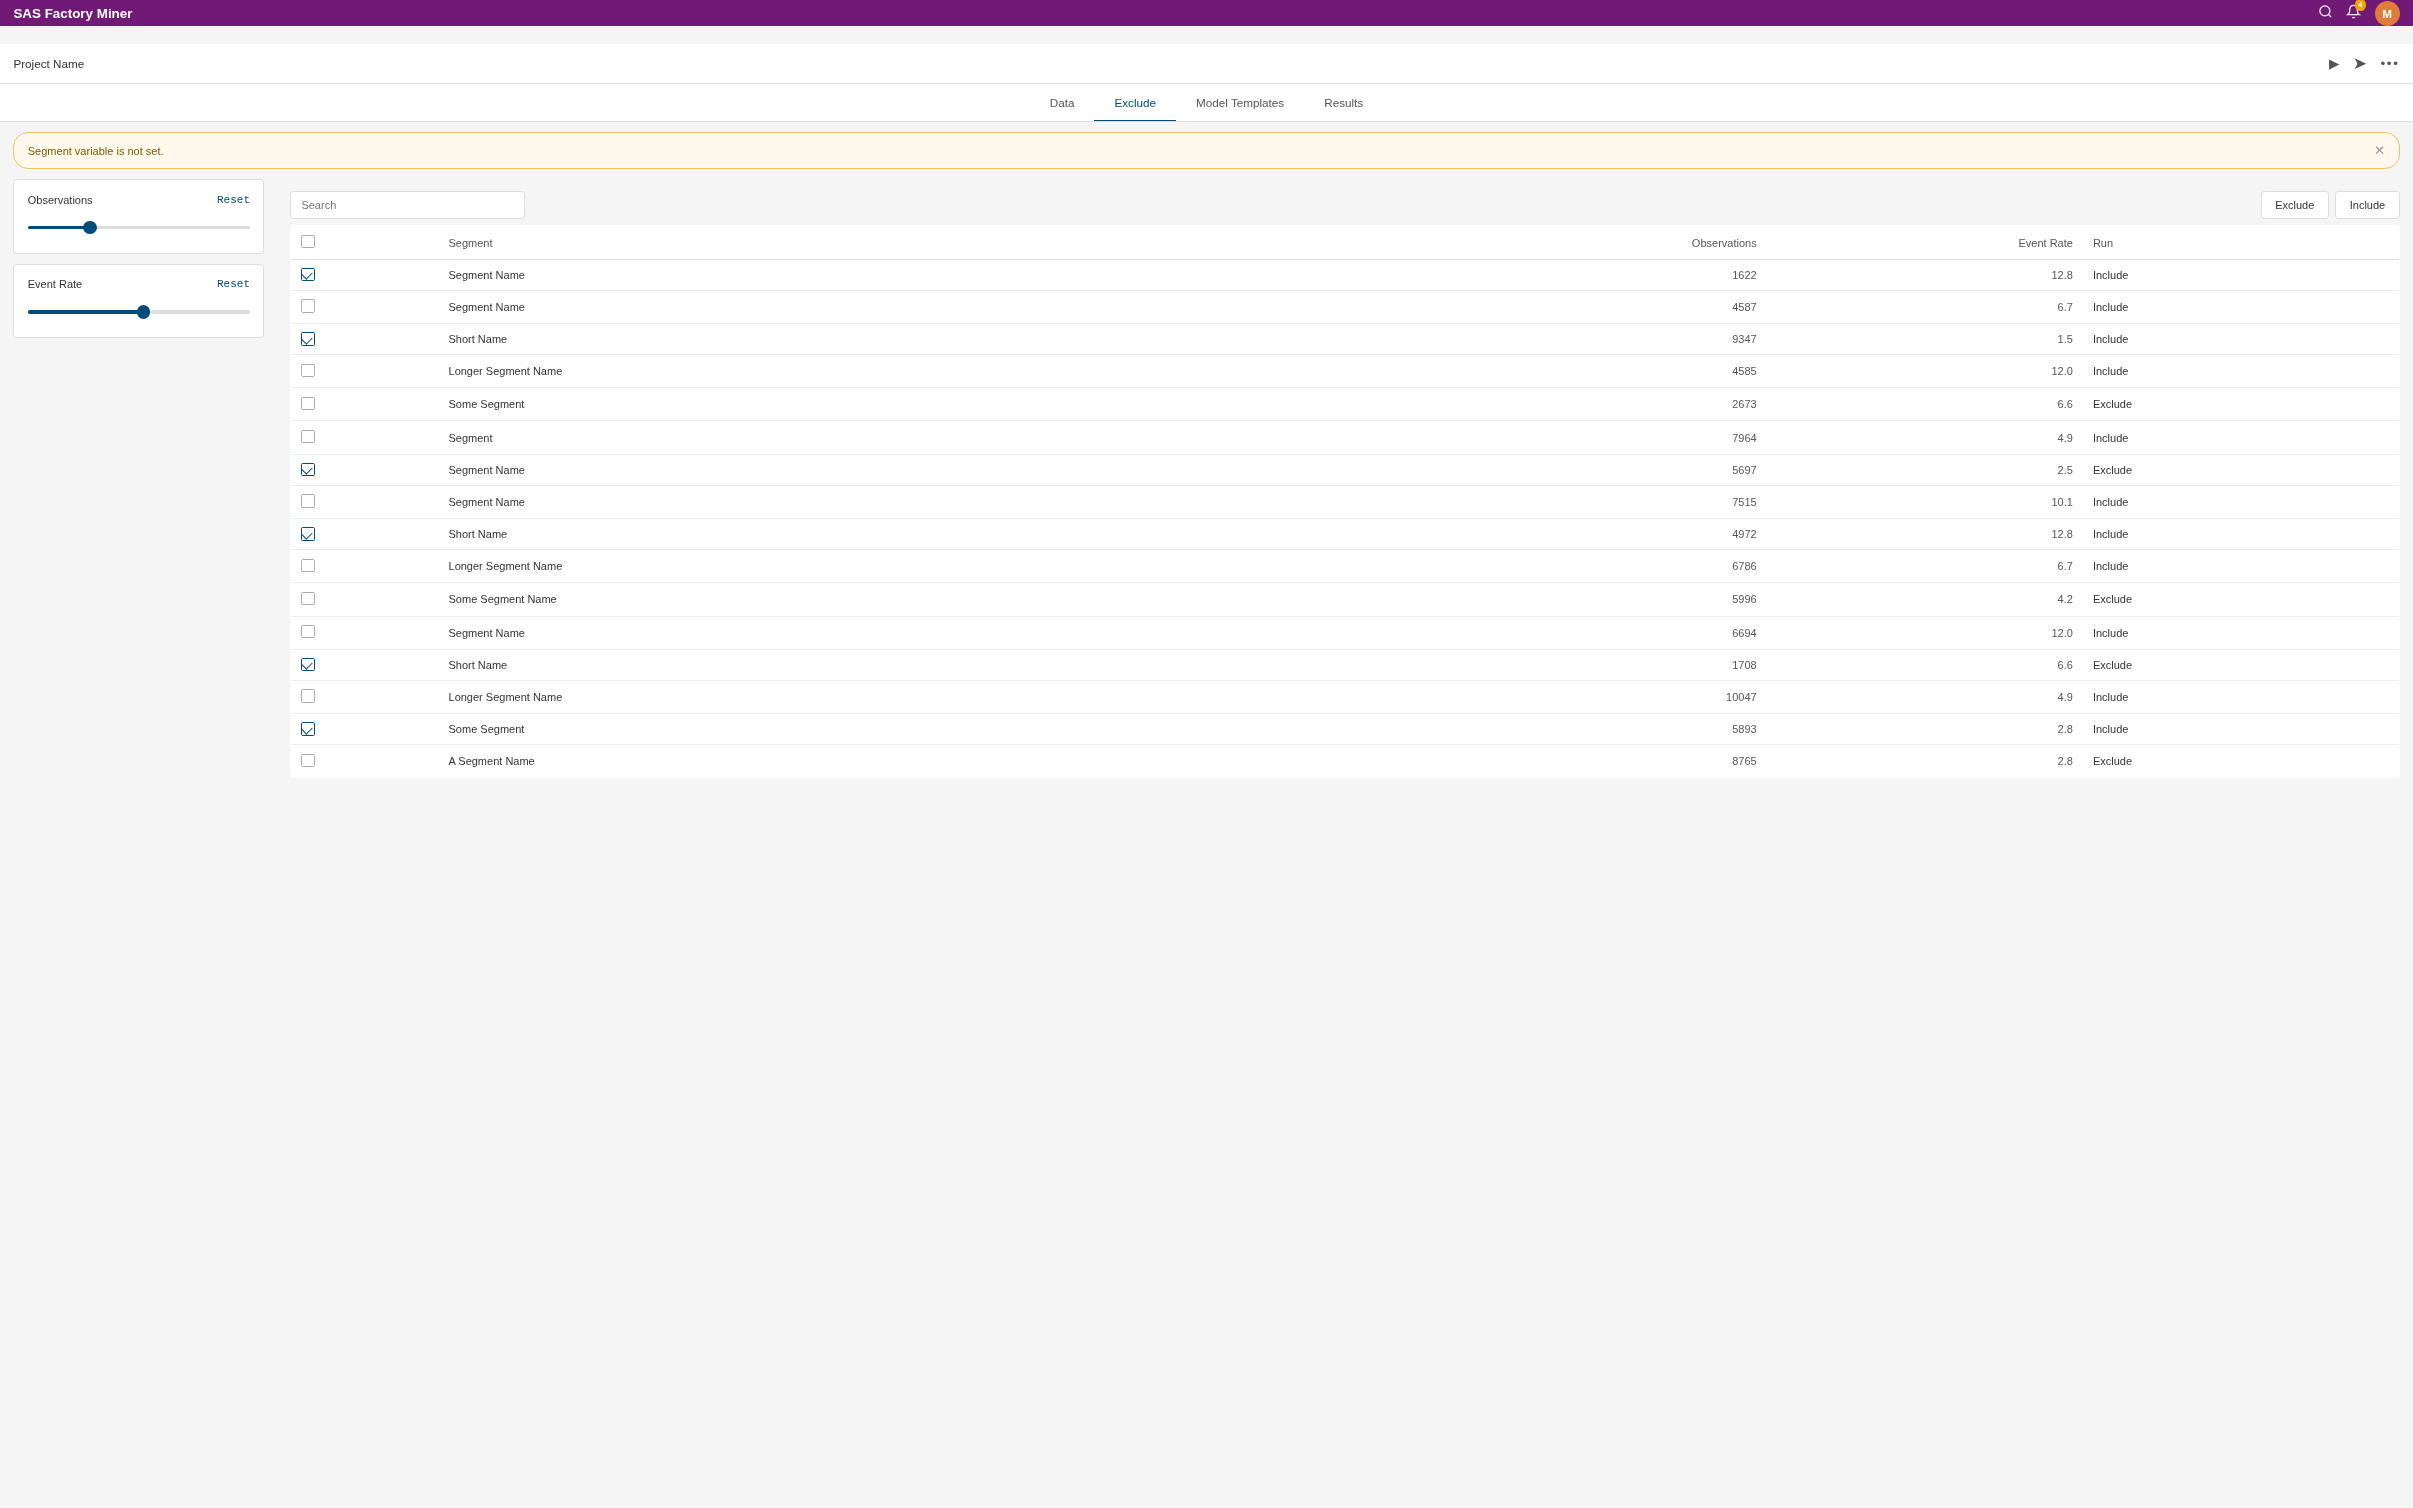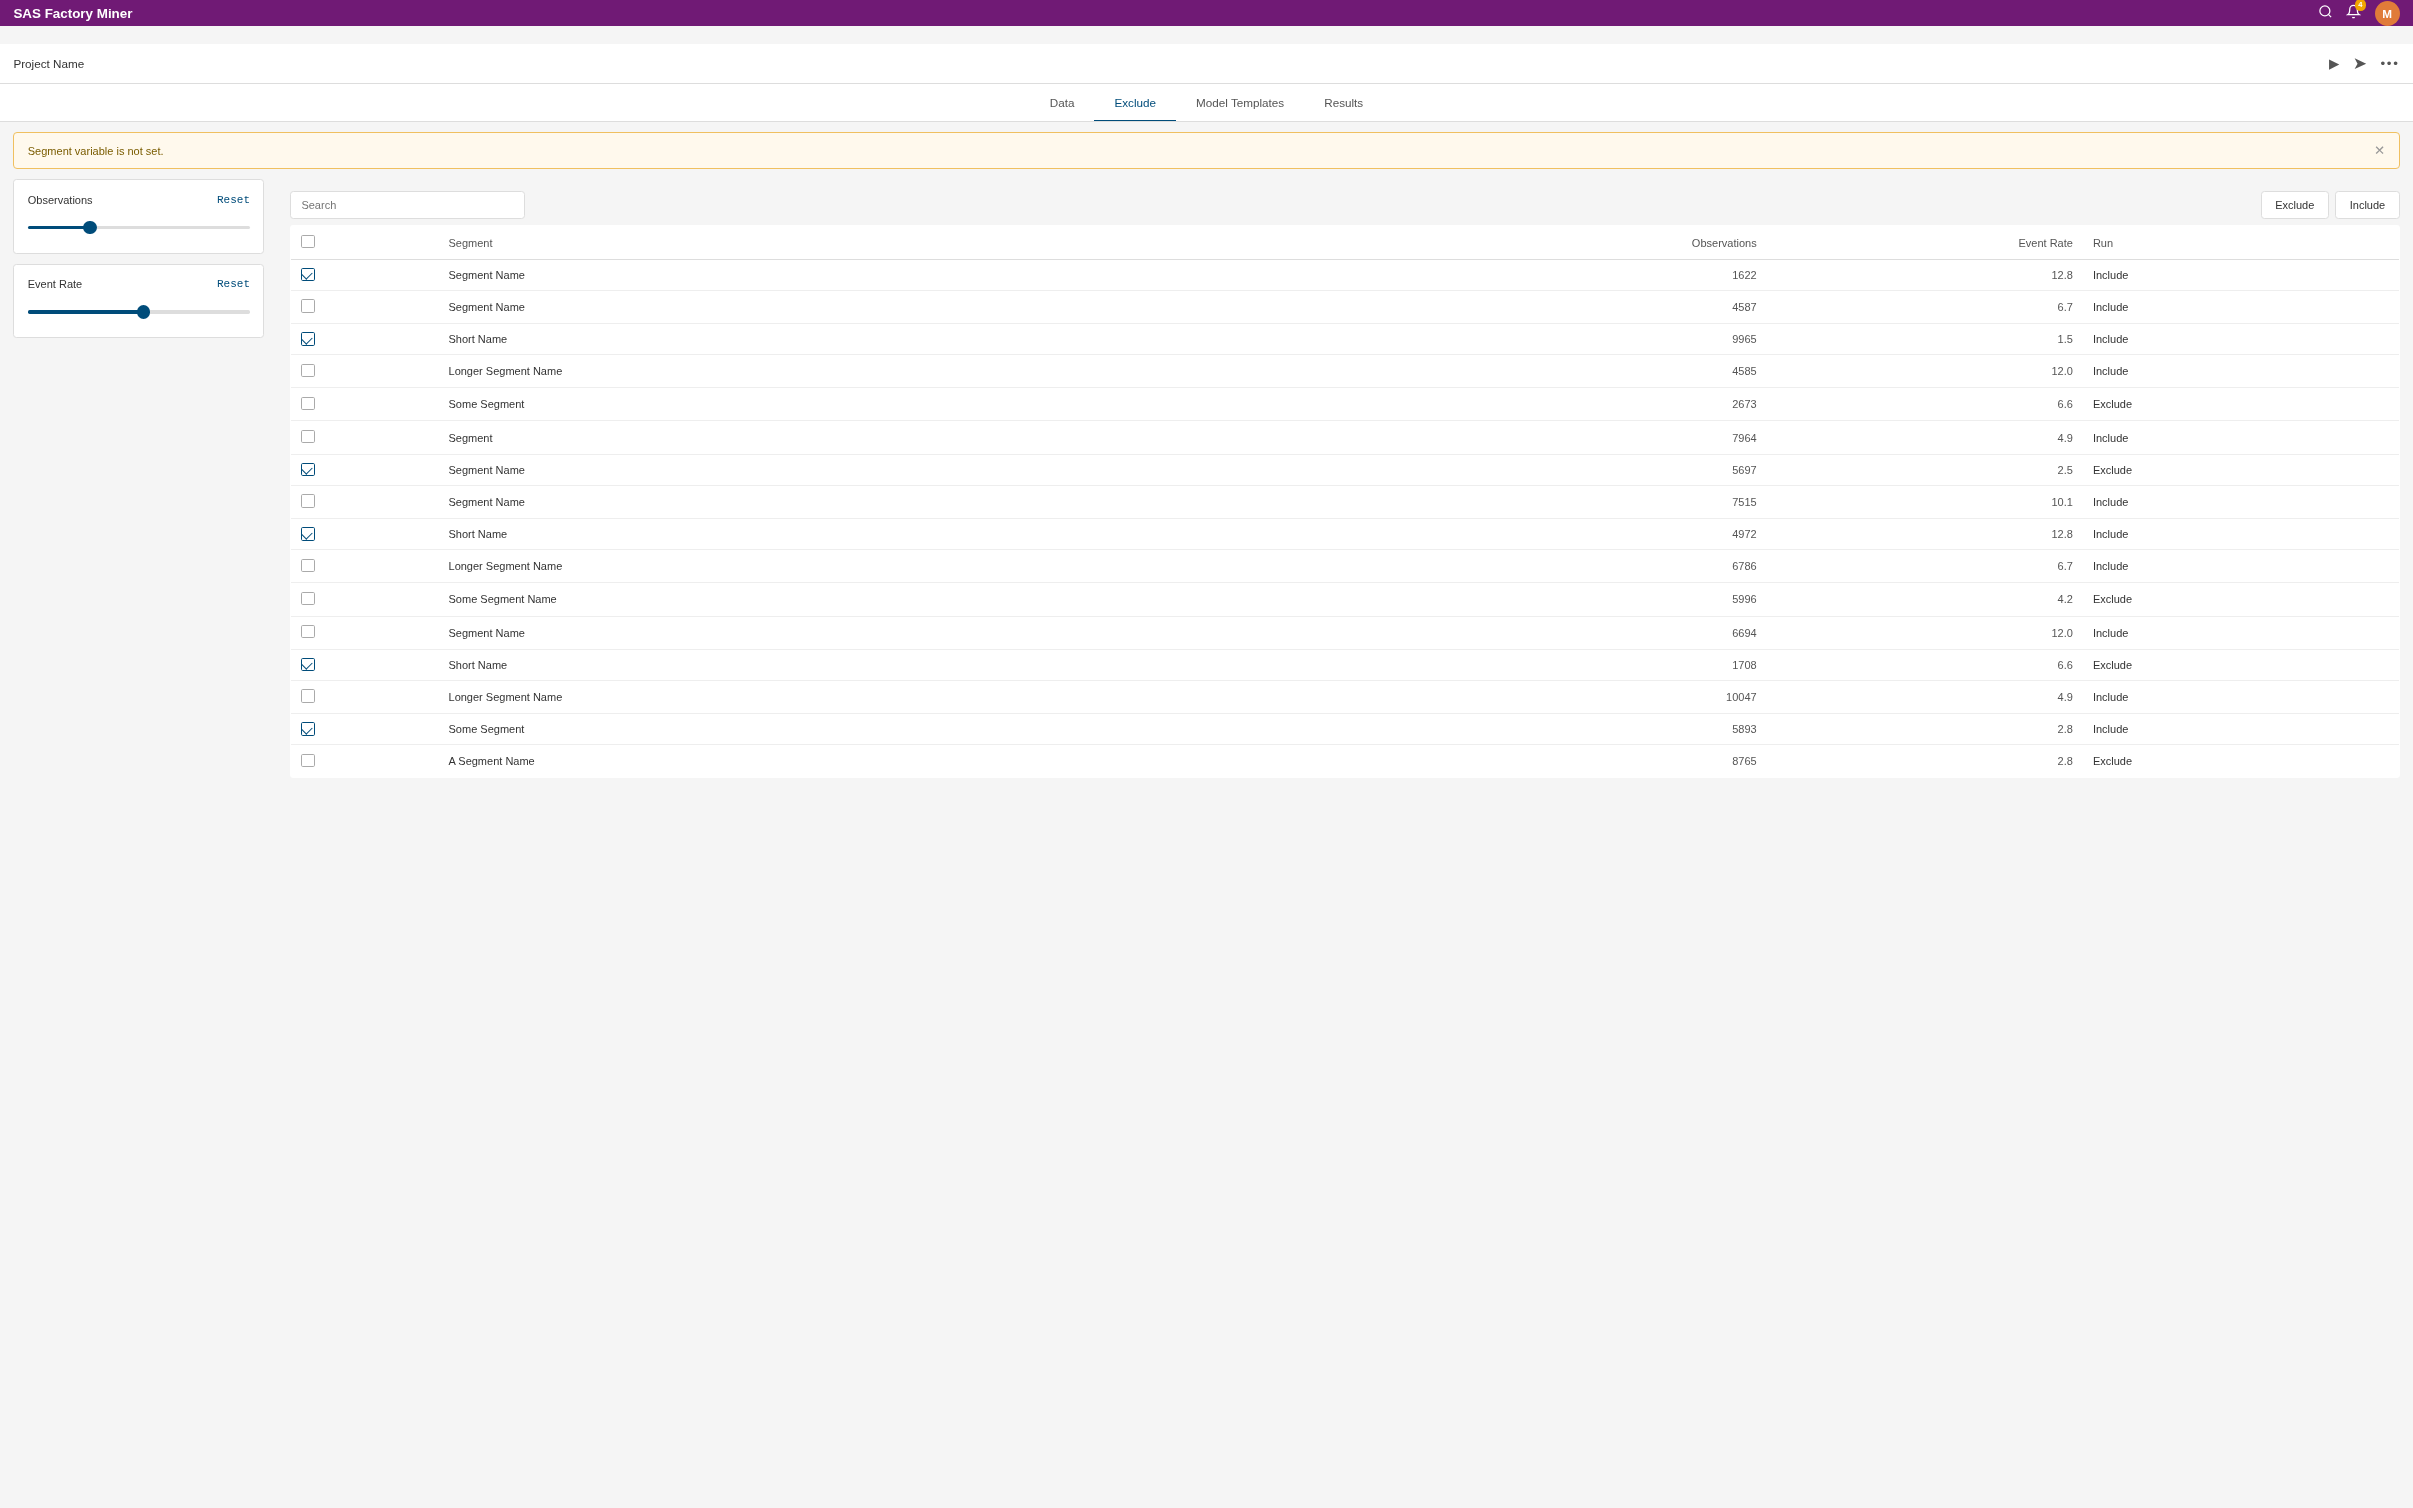--- a/index.html
+++ b/index.html
@@ -81,21 +81,21 @@
       color: #004c7a;
       border-bottom: 1.7px solid #004c7a;
       font-weight: 500;
     }
 
     
     .alert-banner {
       margin: 10px 13.4px;
       background: #fff9ed;
       border: 0.8px solid #f0c060;
-      border-radius: 4px;
+      border-radius: 15px;
       padding: 10px 13.4px;
       display: flex;
       align-items: center;
       justify-content: space-between;
       font-size: 11px;
       color: #7a5c00;
     }
     .alert-close { cursor: pointer; font-size: 13.4px; color: #999; }
 
     
@@ -356,21 +356,21 @@
           <tr>
             <td><div class="cb"></div></td>
             <td>Segment Name</td>
             <td class="numeric">4587</td>
             <td class="numeric">6.7</td>
             <td>Include</td>
           </tr>
           <tr>
             <td><div class="cb checked"></div></td>
             <td>Short Name</td>
-            <td class="numeric">9965</td>
+            <td class="numeric">9347</td>
             <td class="numeric">1.5</td>
             <td>Include</td>
           </tr>
           <tr>
             <td><div class="cb"></div></td>
             <td>Longer Segment Name</td>
             <td class="numeric">4585</td>
             <td class="numeric">12.0</td>
             <td>Include</td>
           </tr>

